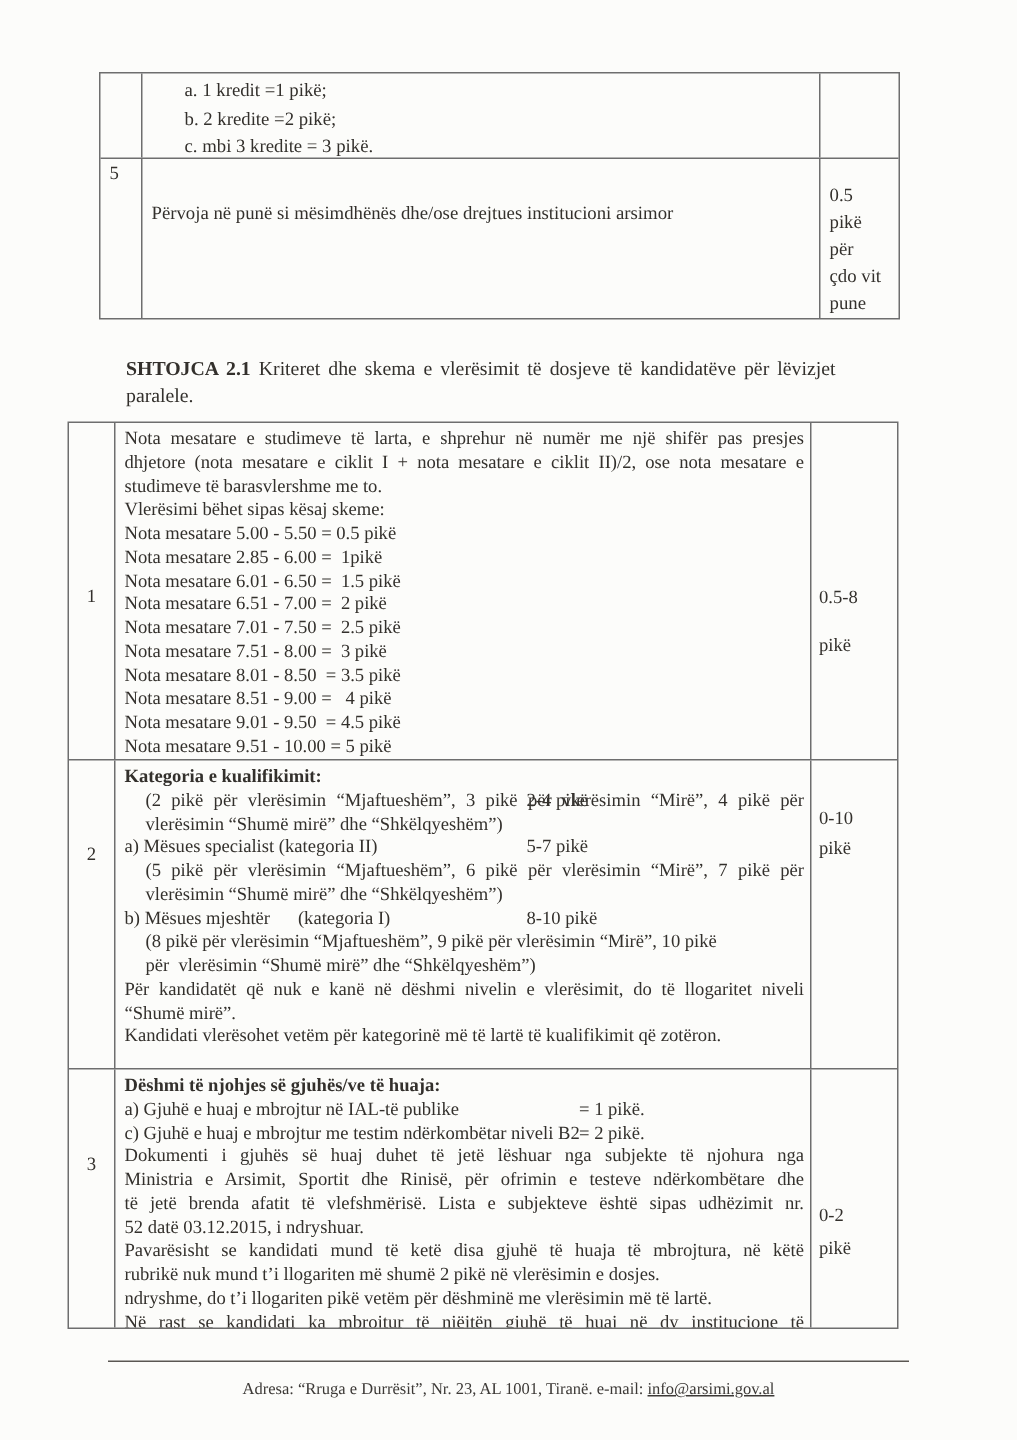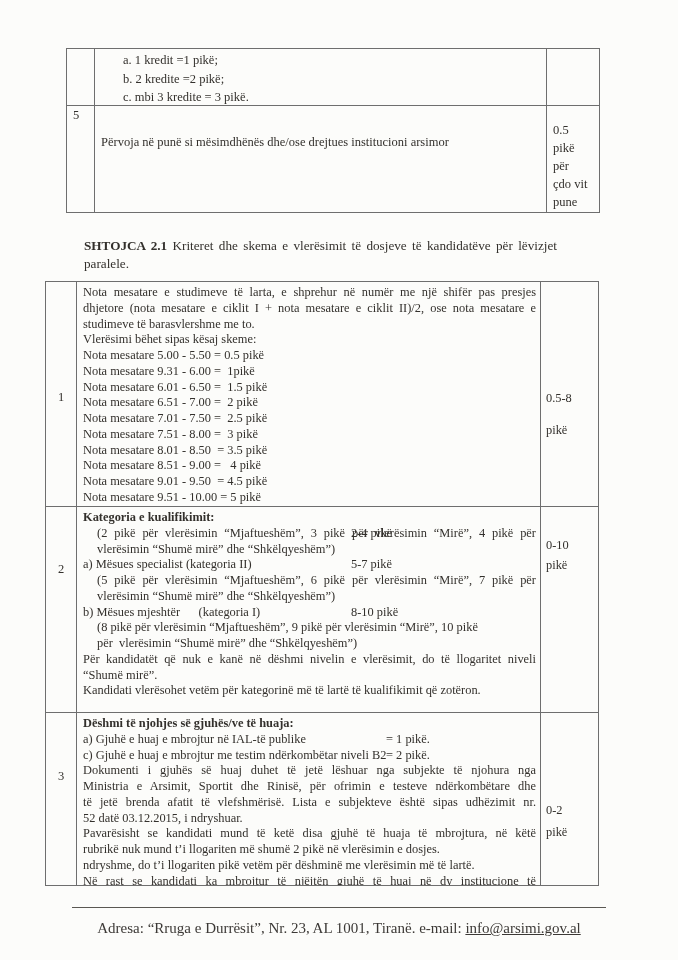--- a/index.html
+++ b/index.html
@@ -47,21 +47,21 @@
   .line.ind{padding-left:14px;}
   .t-content .line.ind{padding-left:22px;}
   .line.j{text-align:justify;text-align-last:justify;white-space:normal;}
   .pts-val{position:absolute;top:0;white-space:pre;}
   .r2 .pts-val{left:268px;}
   .r3 .pts-val{left:303px;}
 
   
   .footer-rule{position:absolute;left:72px;top:907px;width:534px;border-top:1.5px solid #5a5752;}
   .footer{position:absolute;left:0;top:920px;width:678px;text-align:center;
-          font-size:15px;color:#3c3936;font-family:"Liberation Serif","DejaVu Serif",serif;}
+          font-size:11px;color:#3c3936;font-family:"Liberation Serif","DejaVu Serif",serif;}
   .footer a{color:#3c3936;text-decoration:underline;cursor:pointer;}
 </style>
 </head>
 <body>
 
 <div class="page">
 
   <div class="ttable">
     <div class="trow trow-a">
       <div class="cell t-num"></div>
@@ -94,21 +94,21 @@
 
   <div class="mtable">
     <div class="mrow r1">
       <div class="m-num">1</div>
       <div class="m-content">
           <div class="line j"><span>Nota mesatare e studimeve të larta, e shprehur në numër me një shifër pas presjes</span></div>
           <div class="line j"><span>dhjetore (nota mesatare e ciklit I + nota mesatare e ciklit II)/2, ose nota mesatare e</span></div>
           <div class="line"><span>studimeve të barasvlershme me to.</span></div>
           <div class="line"><span>Vlerësimi bëhet sipas kësaj skeme:</span></div>
           <div class="line"><span>Nota mesatare 5.00 - 5.50 = 0.5 pikë</span></div>
-          <div class="line"><span>Nota mesatare 9.31 - 6.00 =  1pikë</span></div>
+          <div class="line"><span>Nota mesatare 2.85 - 6.00 =  1pikë</span></div>
           <div class="line"><span>Nota mesatare 6.01 - 6.50 =  1.5 pikë</span></div>
           <div class="line"><span>Nota mesatare 6.51 - 7.00 =  2 pikë</span></div>
           <div class="line"><span>Nota mesatare 7.01 - 7.50 =  2.5 pikë</span></div>
           <div class="line"><span>Nota mesatare 7.51 - 8.00 =  3 pikë</span></div>
           <div class="line"><span>Nota mesatare 8.01 - 8.50  = 3.5 pikë</span></div>
           <div class="line"><span>Nota mesatare 8.51 - 9.00 =   4 pikë</span></div>
           <div class="line"><span>Nota mesatare 9.01 - 9.50  = 4.5 pikë</span></div>
           <div class="line"><span>Nota mesatare 9.51 - 10.00 = 5 pikë</span></div>
         </div>
       <div class="m-pts">

